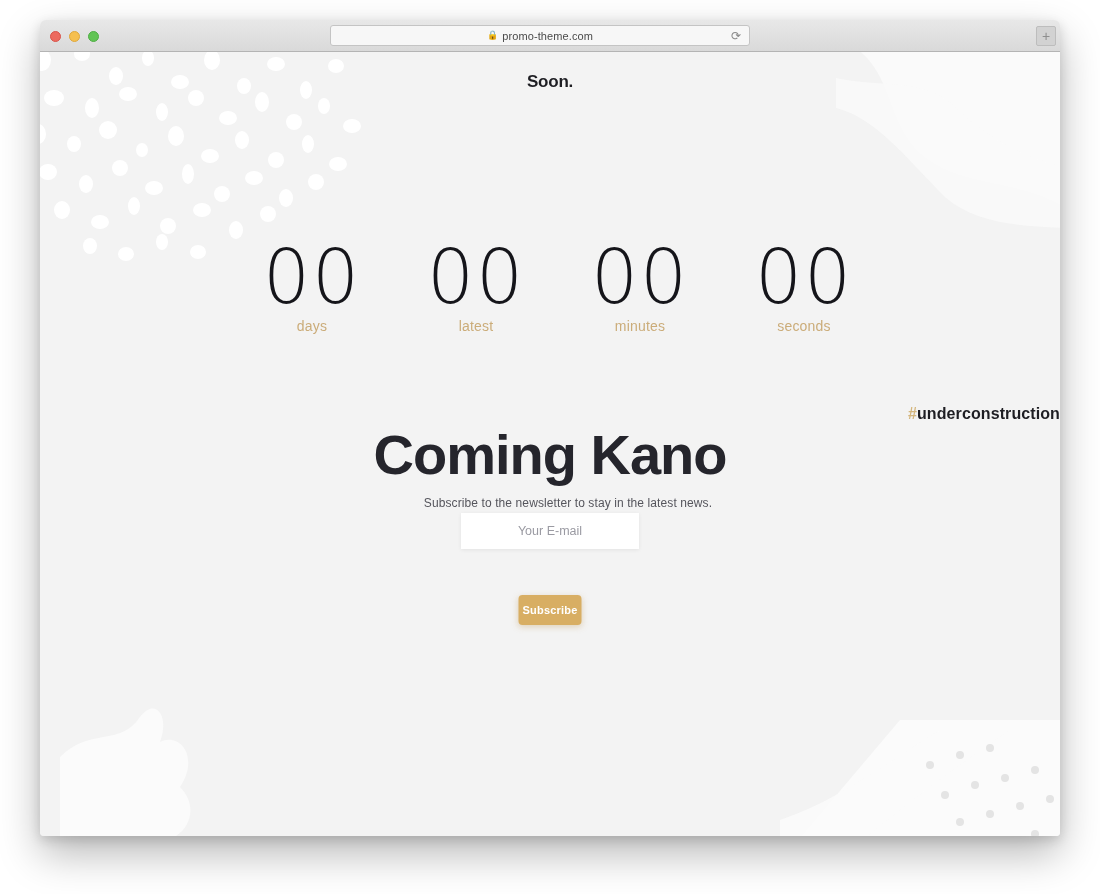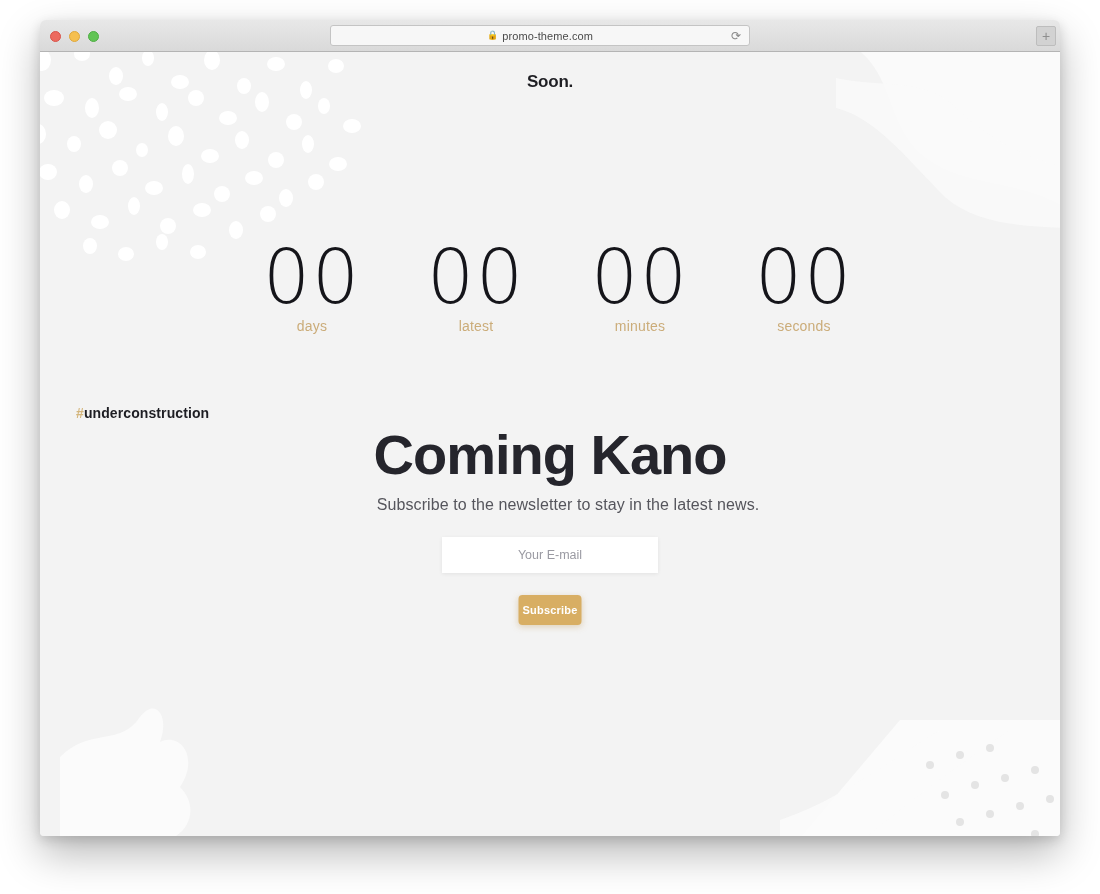--- a/index.html
+++ b/index.html
@@ -145,22 +145,22 @@
     margin-top: 4px;
     font-size: 14px;
     color: #cbac79;
     letter-spacing: .2px;
   }
 
   .hashtag {
     position: absolute;
     top: 353px;
     left: 0; right: 0;
-    text-align: left;
-    font-size: 14px;
+    text-align: right;
+    font-size: 16px;
     font-weight: bold;
     color: #1e1e23;
     letter-spacing: .1px;
     margin-left: 36px;
   }
   .hashtag .hash { color: #d4b67d; }
 
   .headline {
     position: absolute;
     top: 372px;
@@ -171,32 +171,32 @@
     color: #25252c;
     letter-spacing: -1px;
     line-height: 1.1;
   }
 
   .subtext {
     position: absolute;
     top: 444px;
     left: 0; right: 0;
     text-align: center;
-    font-size: 16px;
+    font-size: 12px;
     color: #55555c;
     letter-spacing: .1px;
     padding-left: 36px;
   }
 
   .email-input {
     position: absolute;
-    top: 485px;
+    top: 461px;
     left: 50%;
     transform: translateX(-50%);
-    width: 216px;
+    width: 178px;
     height: 36px;
     background: #ffffff;
     border: none;
     outline: none;
     text-align: center;
     font-size: 12.5px;
     color: #4a4a52;
     font-family: "Liberation Sans", sans-serif;
     box-shadow: 0 1px 4px rgba(0,0,0,0.07);
   }

